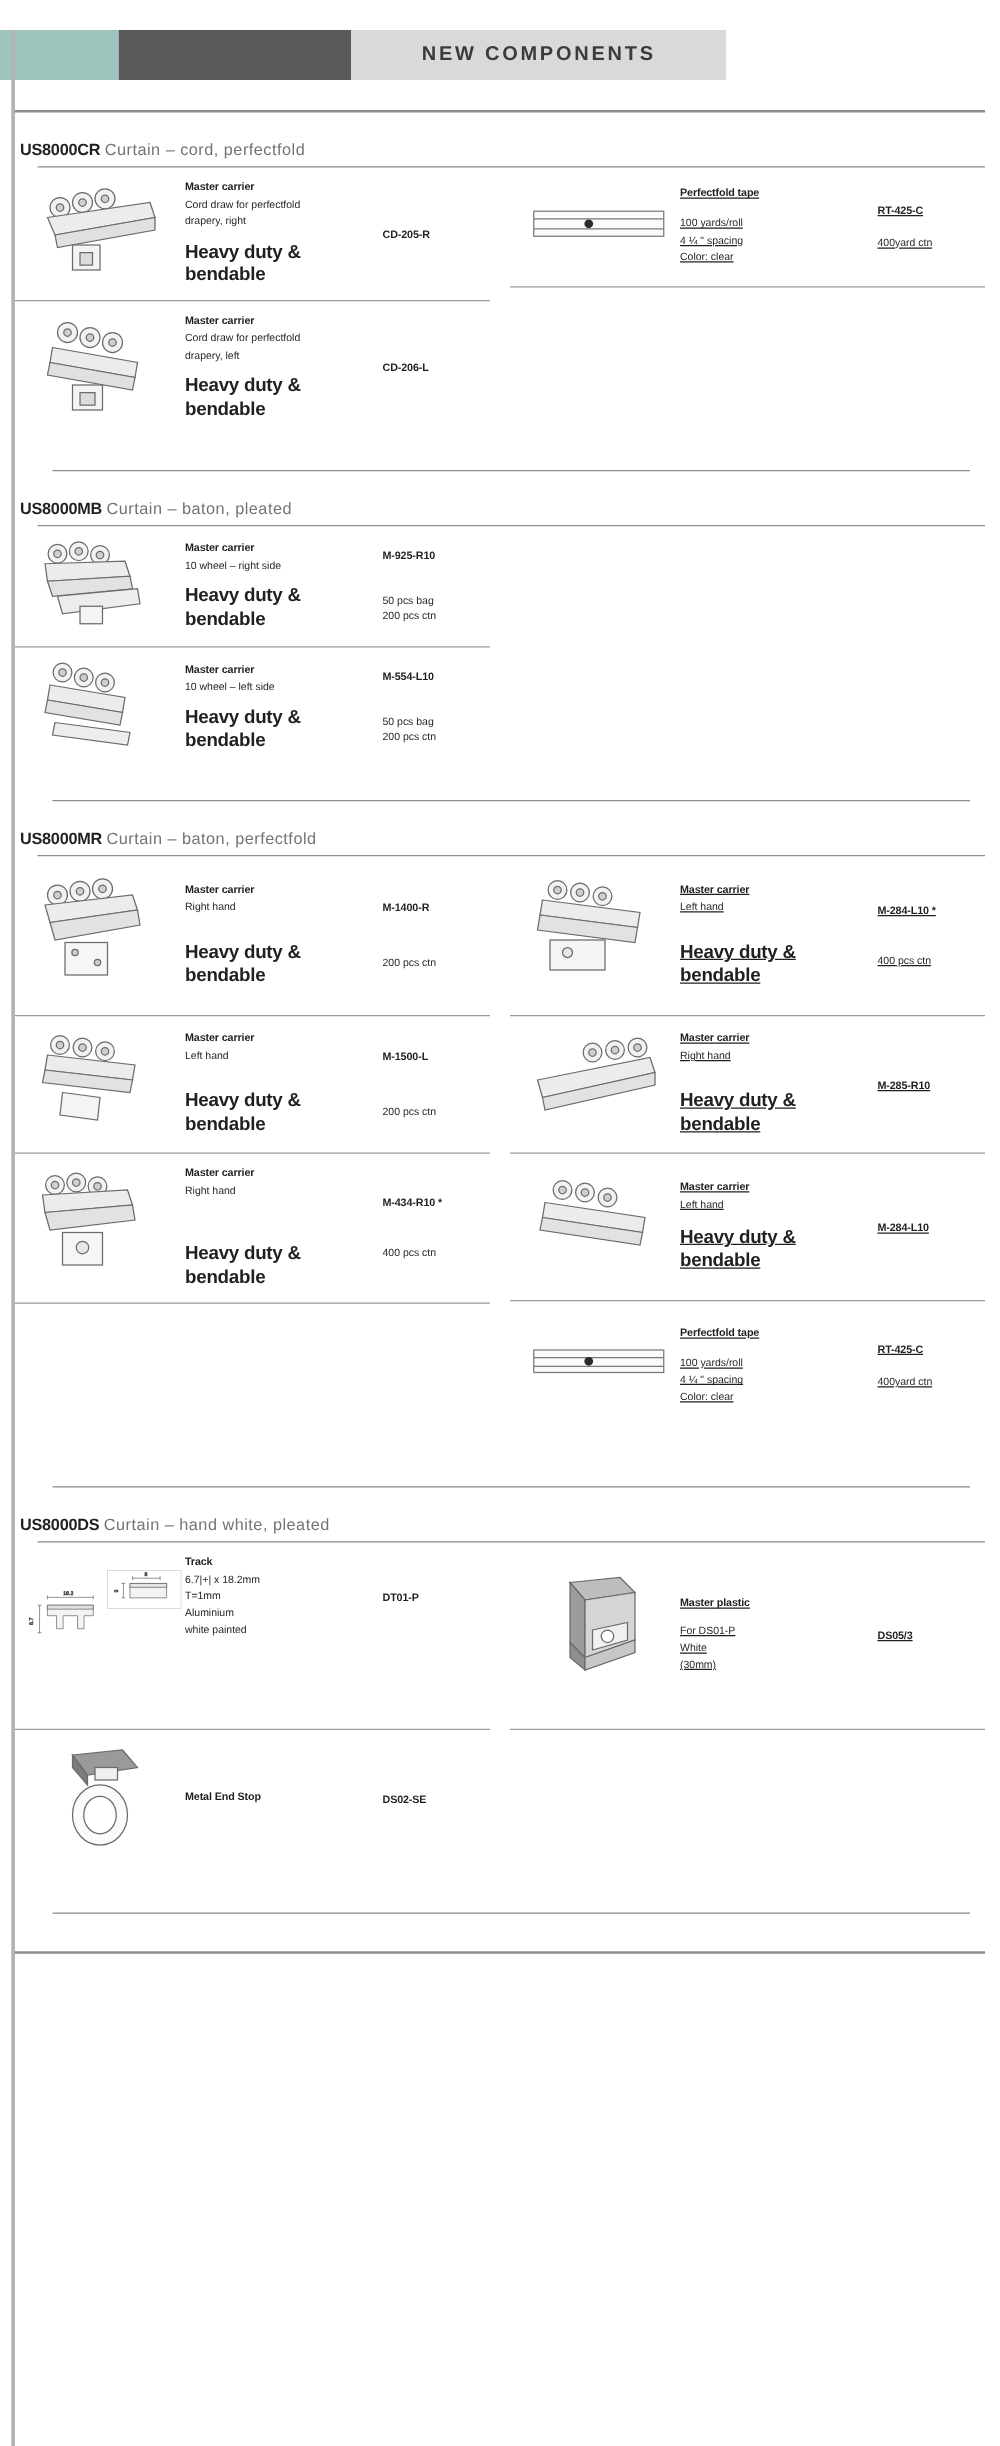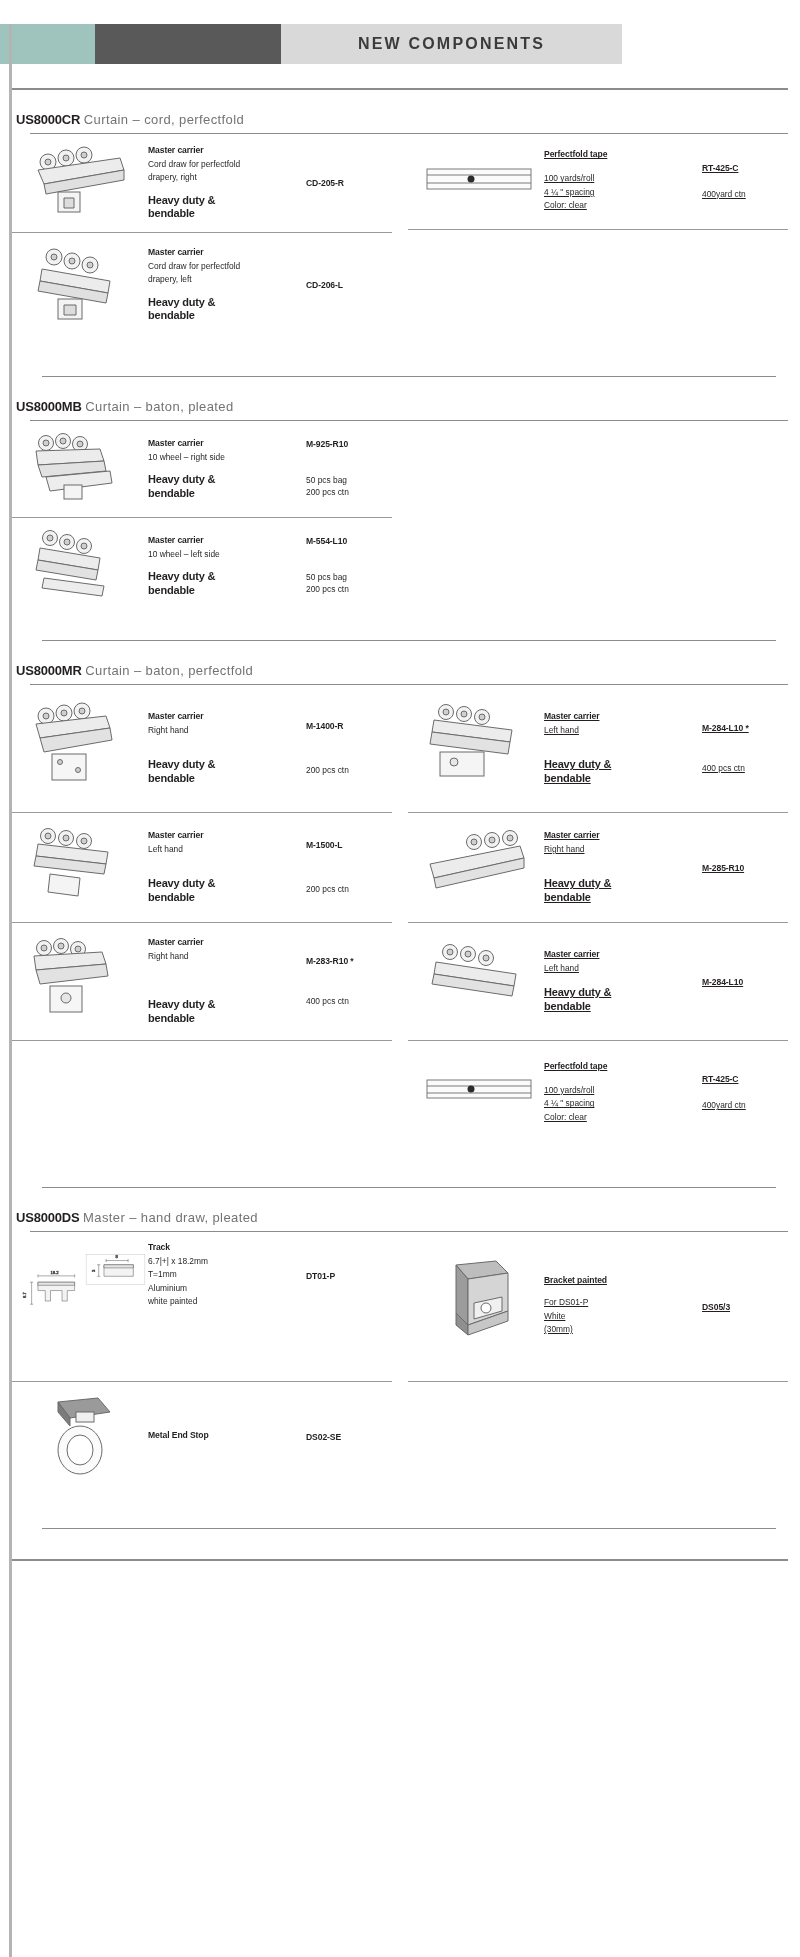--- a/index.html
+++ b/index.html
@@ -40,21 +40,21 @@
   }
   .banner .sw-teal {
     width: 95px;
     background: #9fc3bd;
   }
   .banner .sw-gray {
     width: 186px;
     background: #595959;
   }
   .banner .sw-title {
-    width: 341px;
+    width: 300px;
     background: #d9d9d9;
     display: flex;
     align-items: center;
     justify-content: center;
     color: #3b3b3b;
     font-size: 16px;
     letter-spacing: 2.2px;
     font-weight: 600;
   }
   .banner .sw-rest {
@@ -143,21 +143,21 @@
     font-size: 8.6px;
     font-weight: 700;
     letter-spacing: -0.1px;
   }
   .sub {
     font-size: 8.4px;
     line-height: 1.35;
     margin-bottom: 2px;
   }
   .hd {
-    font-size: 11px;
+    font-size: 15px;
     font-weight: 700;
     line-height: 1.25;
     margin-top: 10px;
     letter-spacing: -0.2px;
   }
   .qty {
     font-size: 8.4px;
     line-height: 1.4;
     margin-top: 26px;
   }
@@ -465,21 +465,21 @@
               </g>
             </svg>
           </div>
           <div class="info">
             <div class="left-text">
               <div class="lbl">Master carrier</div>
               <div class="sub">Right hand</div>
               <div class="hd" style="margin-top:36px">Heavy duty &amp;<br>bendable</div>
             </div>
             <div class="right-text">
-              <div class="code-val">M-283-R10  *</div>
+              <div class="code-val">M-434-R10  *</div>
               <div class="qty" style="margin-top:30px">400 pcs ctn</div>
             </div>
           </div>
         </div>
 
         <div class="prow blank noborder"></div>
       </div>
 
       <div class="col right">
 
@@ -593,21 +593,21 @@
         </div>
 
       </div>
     </div>
     <div class="bottom-rule"></div>
   </div>
 
   <div class="family">
     <div class="family-title">
       <span class="code">US8000DS</span>
-      <span class="desc">Master – hand draw, pleated</span>
+      <span class="desc">Curtain – hand white, pleated</span>
     </div>
     <div class="family-rule"></div>
 
     <div class="cols">
 
       <div class="col left">
 
         <div class="prow" style="min-height:150px; align-items:flex-start">
           <div class="pic" style="align-items:flex-start">
             <svg width="124" height="120" viewBox="0 0 124 120">
@@ -687,21 +687,21 @@
                 <path d="M48 28 L88 22 L88 60 L48 74 Z" fill="#d5d5d5"></path>
                 <path d="M54 52 L82 46 L82 60 L54 68 Z" fill="#f0f0f0"></path>
                 <circle cx="66" cy="57" r="5" fill="#ffffff"></circle>
                 <path d="M36 62 L48 74 L48 84 L36 74 Z" fill="#8f8f8f"></path>
                 <path d="M48 74 L88 60 L88 70 L48 84 Z" fill="#c7c7c7"></path>
               </g>
             </svg>
           </div>
           <div class="info">
             <div class="left-text">
-              <div class="lbl">Bracket painted</div>
+              <div class="lbl">Master plastic</div>
               <div class="sub" style="margin-top:12px">For DS01-P</div>
               <div class="sub">White</div>
               <div class="sub">(30mm)</div>
             </div>
             <div class="right-text">
               <div class="code-val">DS05/3</div>
             </div>
           </div>
         </div>
         <div class="prow blank noborder"></div>

